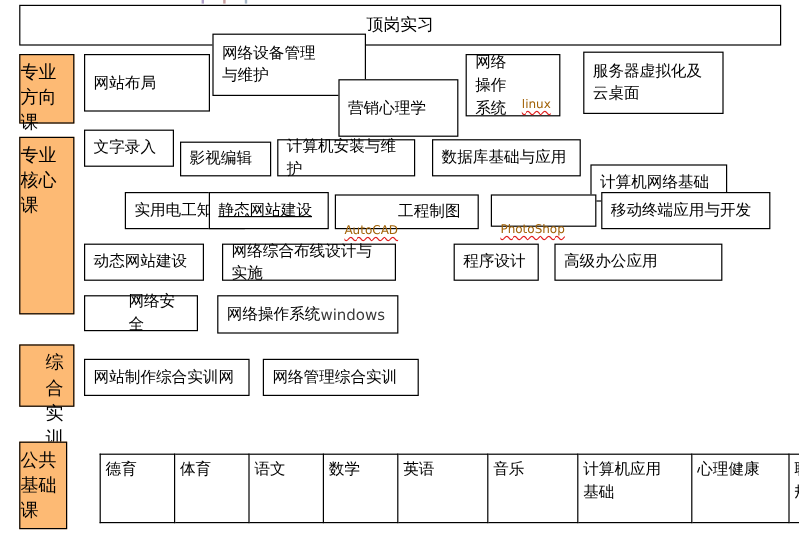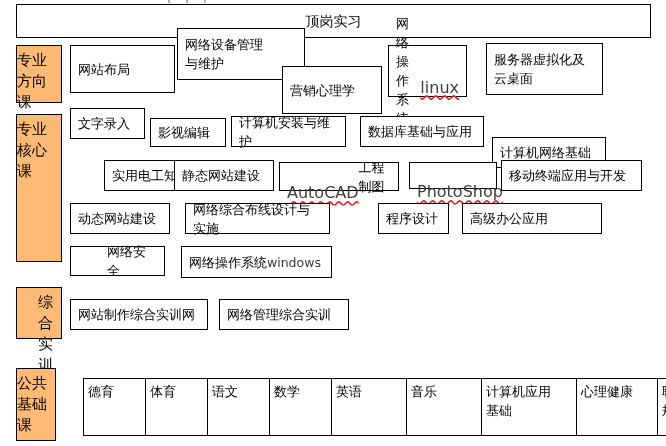--- a/index.html
+++ b/index.html
@@ -58,22 +58,22 @@
   .tbl td {
     border: 1.5px solid #000000;
     font-size: 13px;
     line-height: 19px;
     vertical-align: top;
     padding: 3px 4px 0 4px;
     white-space: pre-line;
     font-family: "DejaVu Sans", "Liberation Sans", sans-serif;
   }
   .en {
-    color: #404040;
-    font-size: 16px;
+    color: #a16207;
+    font-size: 10px;
     text-decoration: underline wavy #e02020;
     text-decoration-skip-ink: none;
     text-underline-offset: 2px;
     margin-top: 32px;
   }
   .en-plain {
     color: #9c4a17;
     font-size: 12.5px;
   }
   .topstrip {
@@ -132,21 +132,21 @@
   <div class="box" style="left:150px;top:118px;width:76px;height:29px;">影视编辑</div>
 
   <div class="box" style="left:231px;top:116px;width:115px;height:31px;">计算机安装与维护</div>
 
   <div class="box" style="left:360px;top:116px;width:124px;height:31px;">数据库基础与应用</div>
 
   <div class="box" style="left:492px;top:116px;width:114px;height:31px;margin-top:21px;">计算机网络基础</div>
 
   <div class="box" style="left:70px;top:160px;width:100px;height:31px;margin-left:34px;">实用电工知识</div>
 
-  <div class="box" style="left:174px;top:160px;width:100px;height:31px;">静态网站建设</div>
+  <div class="box" style="left:174px;top:160px;width:100px;height:31px;text-decoration:underline;">静态网站建设</div>
 
   <div class="box" style="left:279px;top:162px;width:120px;height:29px;">
     <span class="en">AutoCAD</span><span> 工程制图</span>
   </div>
 
   <div class="box" style="left:409px;top:162px;width:88px;height:27px;">
     <span class="en">PhotoShop</span><span></span>
   </div>
 
   <div class="box" style="left:501px;top:160px;width:141px;height:31px;">移动终端应用与开发</div>

